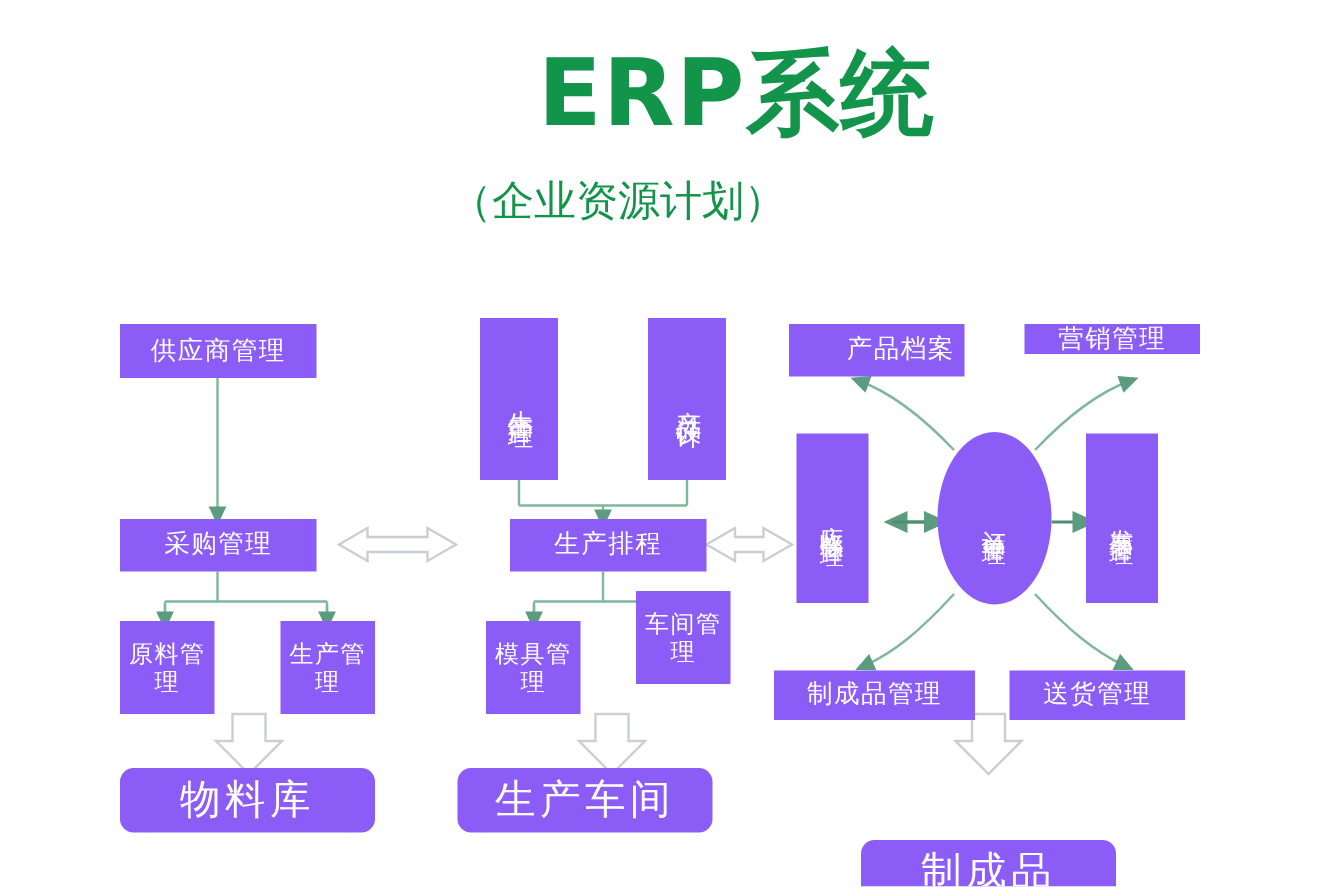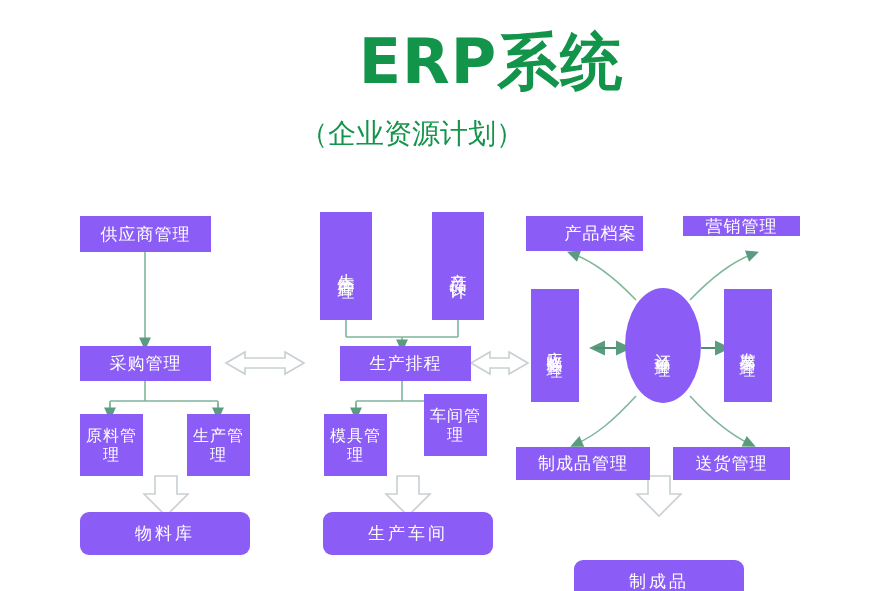--- a/index.html
+++ b/index.html
@@ -63,21 +63,21 @@
   .node.rounded { border-radius: 9px; }
   .node.ellipse { border-radius: 50%; }
 
   
   .node.vert {
     writing-mode: vertical-rl;
     text-orientation: upright;
     letter-spacing: 3px;
   }
   .node.small { font-size: 16px; line-height: 19px; }
-  .node.big   { font-size: 17px; letter-spacing: 3px; }
+  .node.big   { font-size: 27px; letter-spacing: 3px; }
 
   
   #wires {
     position: absolute;
     left: 0; top: 0;
     width: 878px;
     height: 591px;
     pointer-events: none;
   }
   .thin   { stroke: #7fb79b; stroke-width: 1.6; fill: none; }
@@ -149,21 +149,21 @@
   <div class="node vert" style="left:320px; top:212px; width:52px; height:108px;">生产管理</div>
 
   <div class="node vert" style="left:432px; top:212px; width:52px; height:108px;">产品设计</div>
 
   <div class="node" style="left:340px; top:346px; width:131px; height:35px;">生产排程</div>
 
   <div class="node small" style="left:324px; top:414px; width:63px; height:62px;">模具管理</div>
 
   <div class="node small" style="left:424px; top:394px; width:63px; height:62px;">车间管理</div>
 
-  <div class="node rounded big" style="left:323px; top:512px; width:170px; height:43px;">生产车间</div>
+  <div class="node rounded big" style="left:305px; top:512px; width:170px; height:43px;">生产车间</div>
 
   <div class="node" style="left:526px; top:216px; width:117px; height:35px;padding-left:32px;">产品档案</div>
 
   <div class="node" style="left:683px; top:216px; width:117px; height:20px;">营销管理</div>
 
   <div class="node vert small" style="left:531px; top:289px; width:48px; height:113px;">应收款管理</div>
 
   <div class="node ellipse vert small" style="left:625px; top:288px; width:76px; height:115px;">订单管理</div>
 
   <div class="node vert small" style="left:724px; top:289px; width:48px; height:113px;">发票管理</div>

